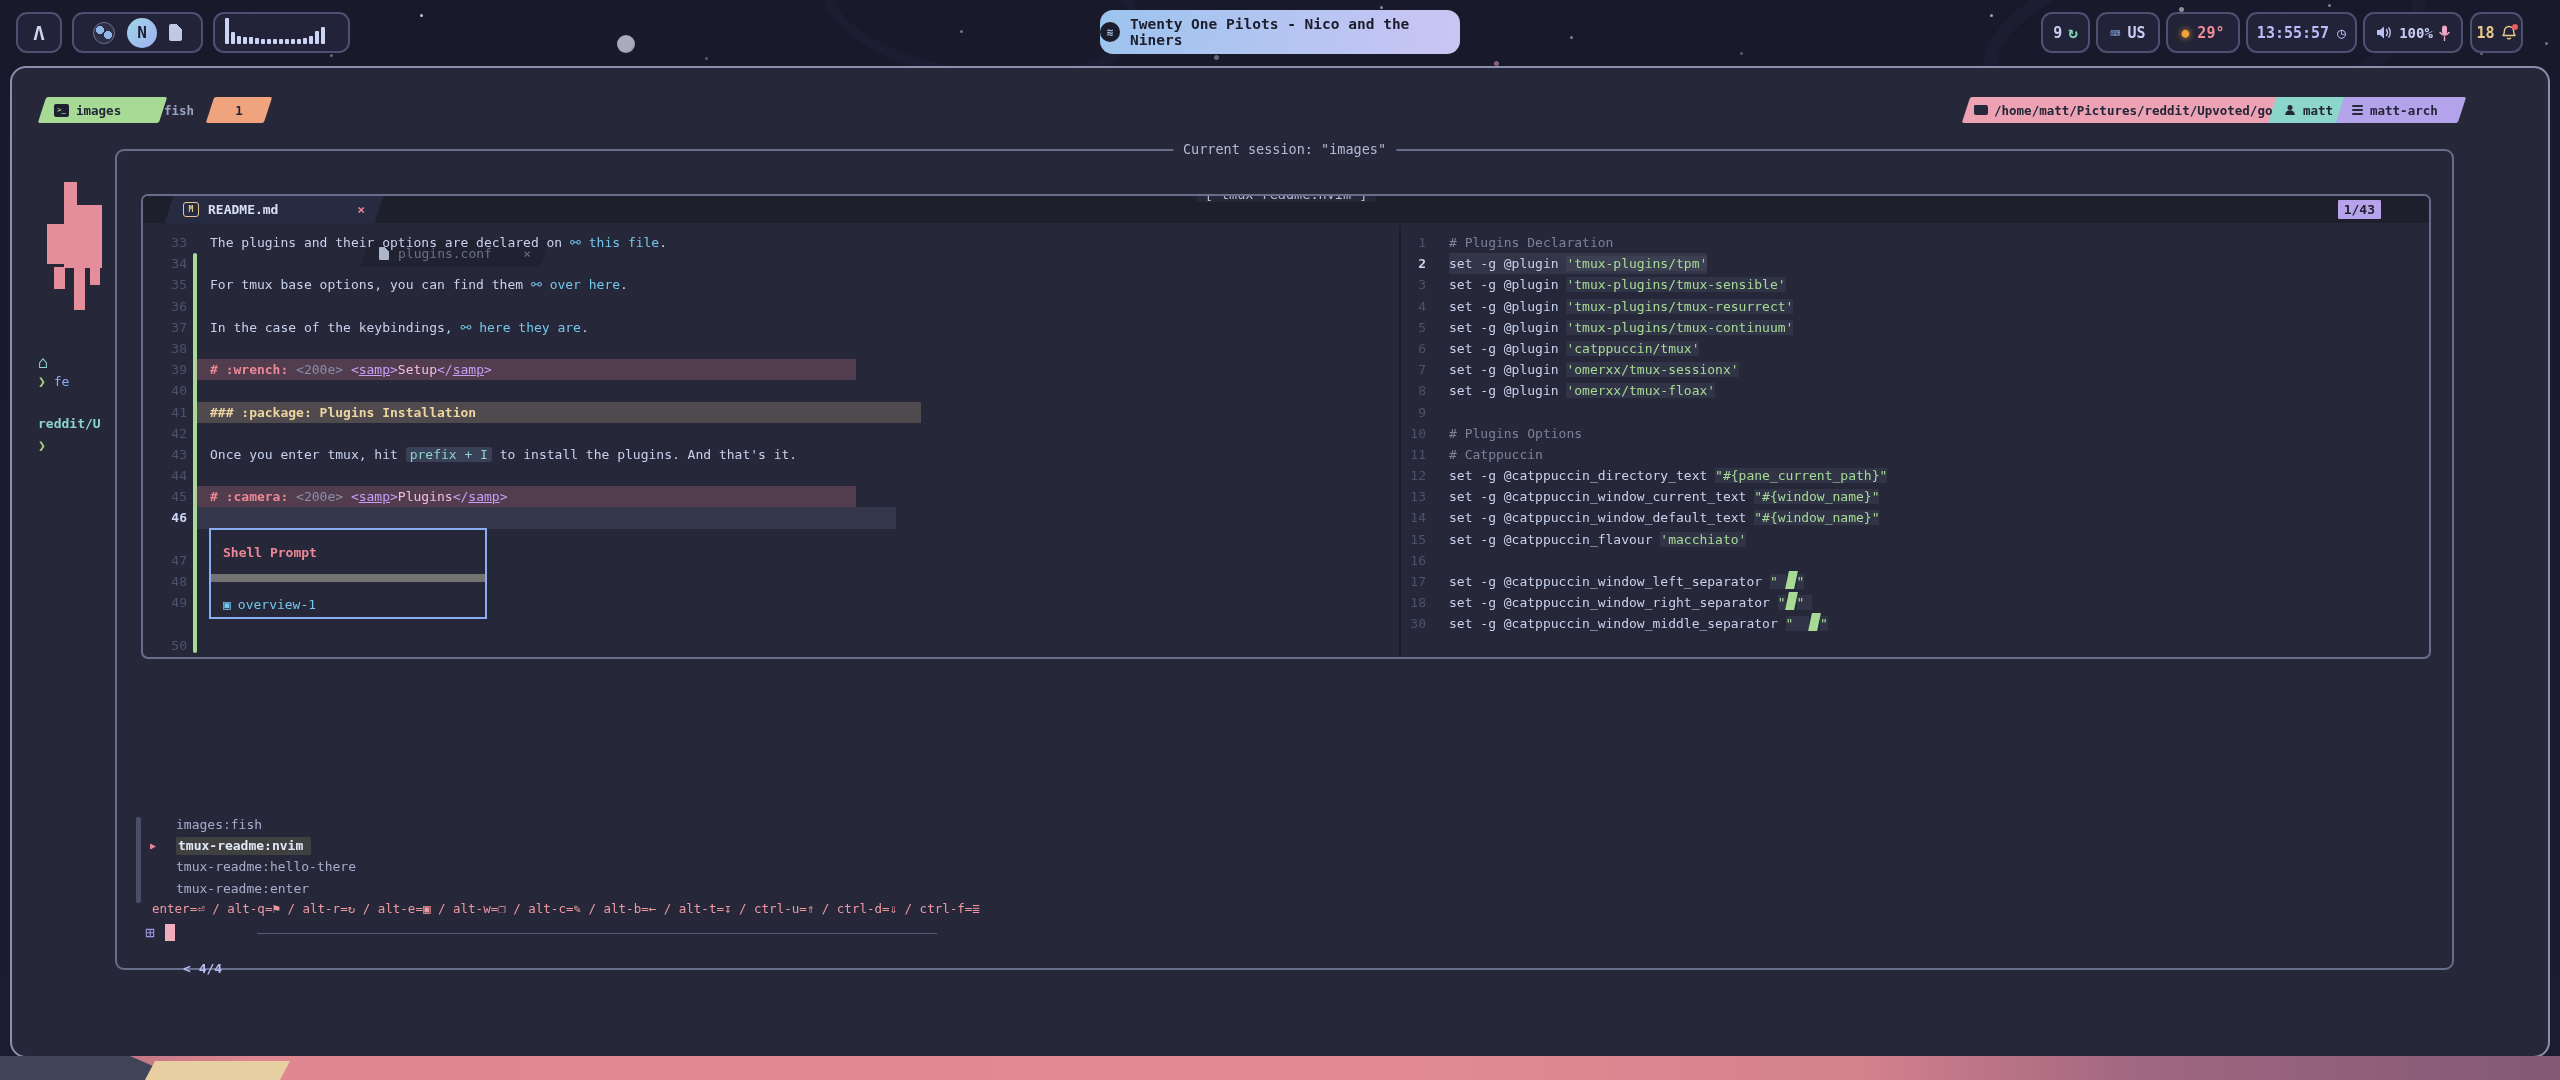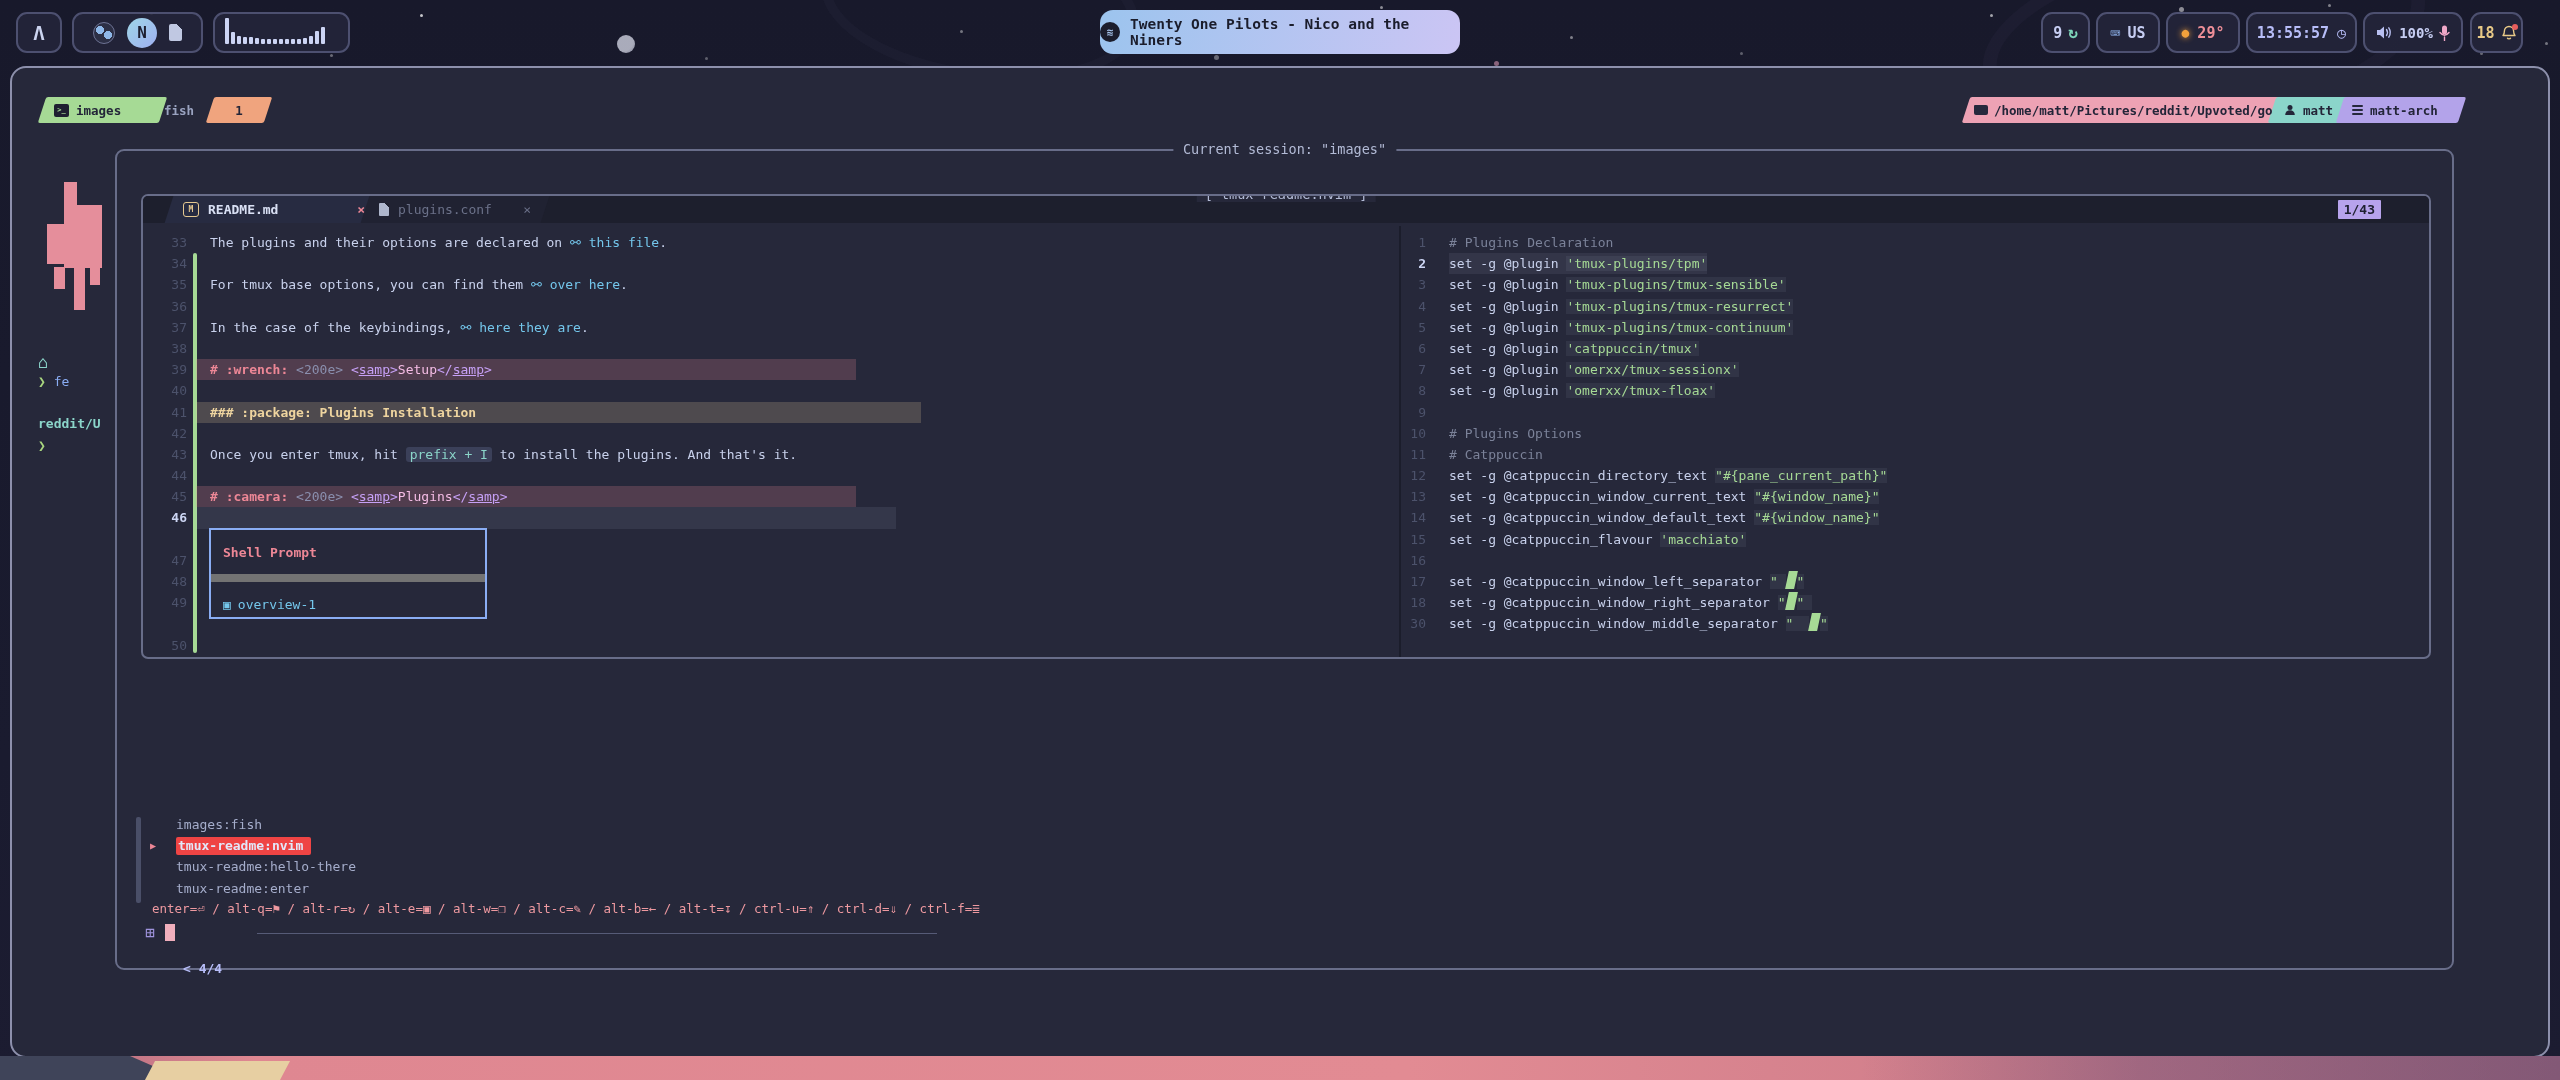--- a/index.html
+++ b/index.html
@@ -107,21 +107,21 @@
     box-sizing:border-box;overflow:hidden;}
   #preview-title{top:-10px;left:50%;transform:translateX(-50%);background:#26283a;padding:0 8px;
     font-size:13.5px;color:#b3bbd6;white-space:nowrap;z-index:5;}
   
   #bufferline{left:0;top:0;width:100%;height:27px;background:#1d1f2d;}
   .buftab{position:absolute;top:0;height:27px;display:flex;align-items:center;gap:9px;font-size:13px;}
   .buftab::before{content:'';position:absolute;inset:0;transform:skewX(-18deg);z-index:0;}
   .buftab>*{position:relative;z-index:1;}
   #buftab-readme{left:26px;width:182px;padding:0 14px;color:#d9e0f4;font-weight:bold;}
   #buftab-readme::before{background:#272b41;}
-  #buftab-plugins{left:222px;width:152px;padding:0 14px;color:#6b7189;}
+  #buftab-plugins{left:222px;width:152px;padding:0 14px;color:#6b7189;margin-top:44px;}
   #buftab-plugins::before{background:#202232;}
   .closex{margin-left:auto;font-size:13px;}
   #buftab-readme .closex{color:#ed8796;}
   #buftab-plugins .closex{color:#6b7189;}
   #md-icon{width:14px;height:13px;border:1.5px solid #e5c890;border-radius:3px;color:#e5c890;
     font-size:8px;font-weight:bold;display:flex;align-items:center;justify-content:center;flex:none;}
   #conf-icon{width:10px;height:13px;border-radius:1px;background:linear-gradient(225deg,#1d1f2d 3px,#aeb6cc 0);flex:none;}
   #buf-counter{right:48px;top:4px;height:19px;padding:0 6px;background:#b7a3ec;color:#1e2030;
     font-size:13px;font-weight:bold;display:flex;align-items:center;border-radius:1px;}
   
@@ -157,21 +157,21 @@
   
   #md-table{left:66px;top:332px;width:278px;height:91px;border:2px solid #8aadf4;box-sizing:border-box;}
   #md-table .cell{height:44px;display:flex;align-items:center;padding:0 12px;font-size:13px;}
   #md-table .cell:first-child{border-bottom:8px solid #737373;color:#ed8796;font-weight:bold;}
   #md-table .cell:last-child{color:#74c7ec;gap:7px;}
   
   #sess-scrollbar{left:19px;top:666px;width:5px;height:86px;background:#4a4f68;border-radius:2px;}
   #sessions{left:33px;top:663px;width:1100px;}
   .srow{height:21.2px;display:flex;align-items:center;font-size:13px;color:#a5adcb;}
   .srow .sp{width:26px;color:#ed8796;font-size:10px;flex:none;}
-  .srow.sel .slabel{color:#e2e8fa;font-weight:bold;background:#ef4444;padding:1px 8px 2px 2px;border-radius:2px;}
+  .srow.sel .slabel{color:#e2e8fa;font-weight:bold;background:#404040;padding:1px 8px 2px 2px;border-radius:2px;}
   #keybinds{left:35px;top:750px;font-size:12.5px;color:#ee99a0;white-space:pre;}
   #prompt-wicon{left:28px;top:772px;font-size:16px;color:#9f93dc;}
   #prompt-cursor{left:48px;top:773px;width:10px;height:17px;background:#f0aebc;}
   #prompt-counter{left:66px;top:810px;font-size:13px;color:#b7bdf8;font-weight:bold;}
   #prompt-line{left:140px;top:782px;width:680px;border-top:1.5px solid #565b77;}
   svg{display:block;}
 </style>
 </head>
 <body>
 

